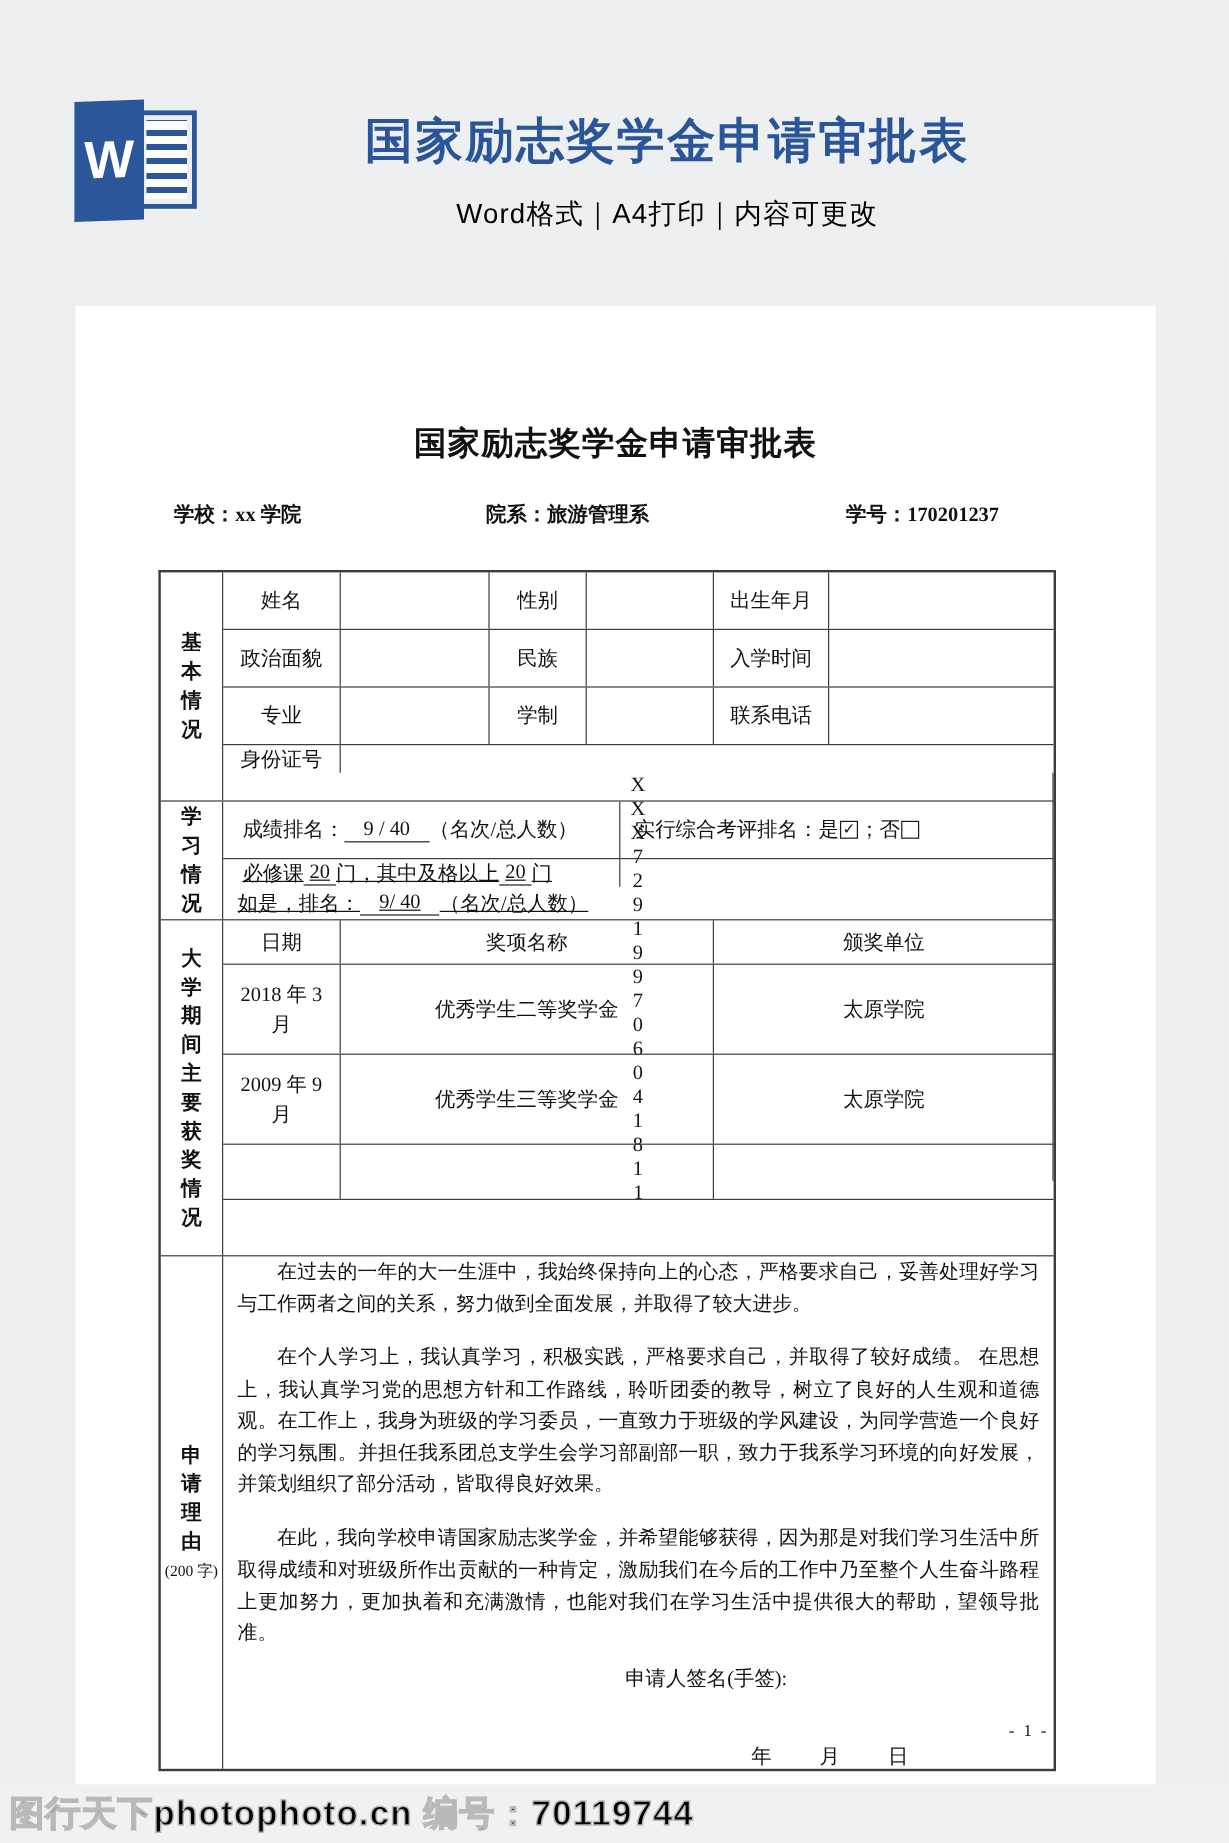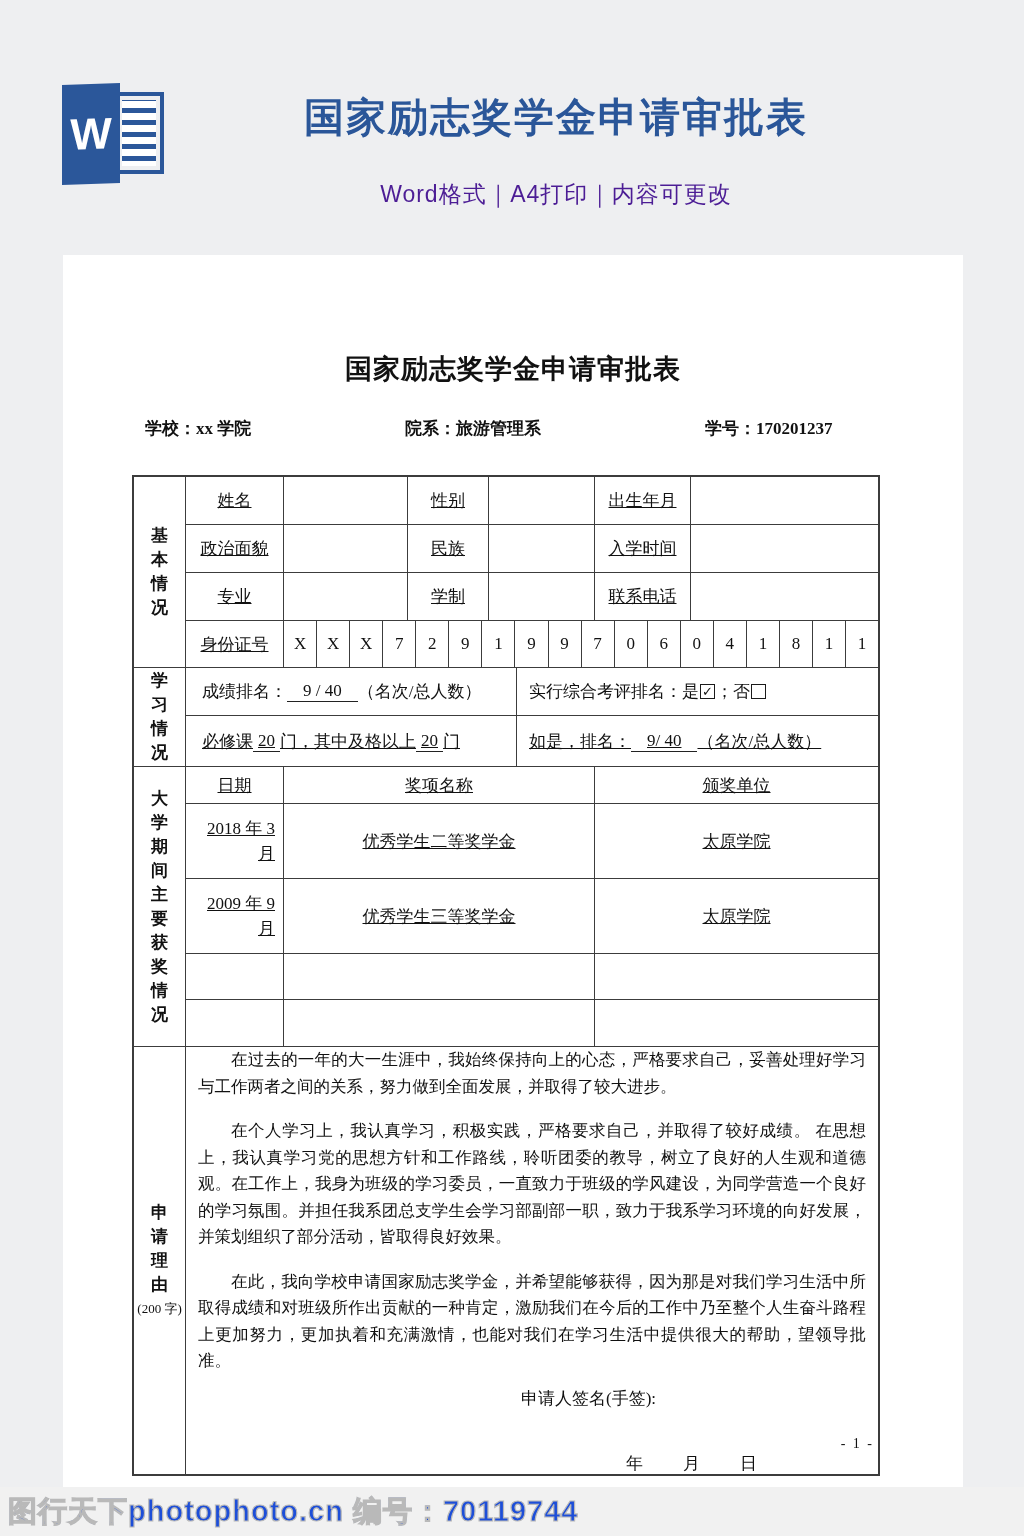--- a/index.html
+++ b/index.html
@@ -26,21 +26,21 @@
     display:flex; align-items:center; justify-content:center;
     color:#fff; font-family:"Liberation Sans","DejaVu Sans",sans-serif;
     font-weight:bold; font-size:44px;
   }
   .banner-text {
     position:absolute; top:90px; left:0; width:1024px;
     text-align:center; padding-left:88px;
     font-family:"Liberation Sans","DejaVu Sans",sans-serif;
   }
   .banner-title { font-size:40px; font-weight:bold; color:#2a5699; letter-spacing:2px; }
-  .banner-sub { margin-top:34px; font-size:23px; color:#4c1d95; letter-spacing:1px; }
+  .banner-sub { margin-top:18px; font-size:23px; color:#000000; letter-spacing:1px; }
 
   
   .page {
     position:absolute; left:63px; top:255px; width:900px; height:1281px;
     background:#ffffff;
   }
   .doc-title { margin-top:96px; text-align:center; font-size:27px; font-weight:bold; letter-spacing:1px; }
   .meta-row { position:relative; height:24px; margin-top:30px; font-size:17px; font-weight:bold;text-decoration:underline; }
   .meta-row span { position:absolute; top:0; white-space:nowrap; }
   .meta-school { left:82px; } .meta-dept { left:342px; } .meta-sid { left:642px; }
@@ -50,24 +50,24 @@
   .t-section { display:flex; border-bottom:1px solid #3c3c3c; }
   .t-section:last-child { border-bottom:none; }
   .t-side {
     width:52px; border-right:1px solid #3c3c3c; flex:none;
     display:flex; flex-direction:column; align-items:center; justify-content:center;
     font-weight:bold; font-size:17px; text-align:center; line-height:24px; padding:0 10px;
   }
   .t-side .note { font-weight:normal; font-size:13px; white-space:nowrap; }
   .t-main { flex:1; display:flex; flex-direction:column; min-width:0; }
   .t-row { display:flex; border-bottom:1px solid #3c3c3c; }
-  .t-row:last-child { border-bottom:none; }
+  .t-row:last-child { border-bottom:none;flex-direction:column; }
   .cell { border-right:1px solid #3c3c3c; display:flex; align-items:center; font-size:17px; }
   .cell:last-child { border-right:none; }
-  .cell.ctr { justify-content:center; text-align:right;text-decoration:underline; }
+  .cell.ctr { justify-content:center; text-align:center; }
 
   .r-basic { height:48px; }
   .c-l1 { width:98px; }  .c-v1 { width:124px; }
   .c-l2 { width:81px; }  .c-v2 { width:106px; }
   .c-l3 { width:96px; }  .c-v3 { flex:1; }
   .r-id { height:46px; }
   .id-digit { flex:1; justify-content:center; }
 
   .r-study { height:48px; }
   .r-study2 { height:50px;text-decoration:underline; }
@@ -98,21 +98,21 @@
   .page-num { position:absolute; right:4px; bottom:22px; font-size:14px; letter-spacing:2px; }
 
   
   .wm-bar {
     position:absolute; left:0; bottom:0; width:1024px; height:49px;
     background:#f1f1f1; z-index:5; display:flex; align-items:center;
   }
   .wm-text {
     margin-left:8px; font-family:"Liberation Sans","DejaVu Sans",sans-serif;
     font-size:29px; font-weight:bold; letter-spacing:1px;
-    color:#1d4ed8; -webkit-text-stroke:1.2px #b9b9b9;
+    color:#000000; -webkit-text-stroke:1.2px #b9b9b9;
   }
 </style>
 </head>
 <body>
 
 <div class="banner">
   <div class="word-icon">
     <div class="word-page"></div>
     <div class="word-w">W</div>
   </div>

